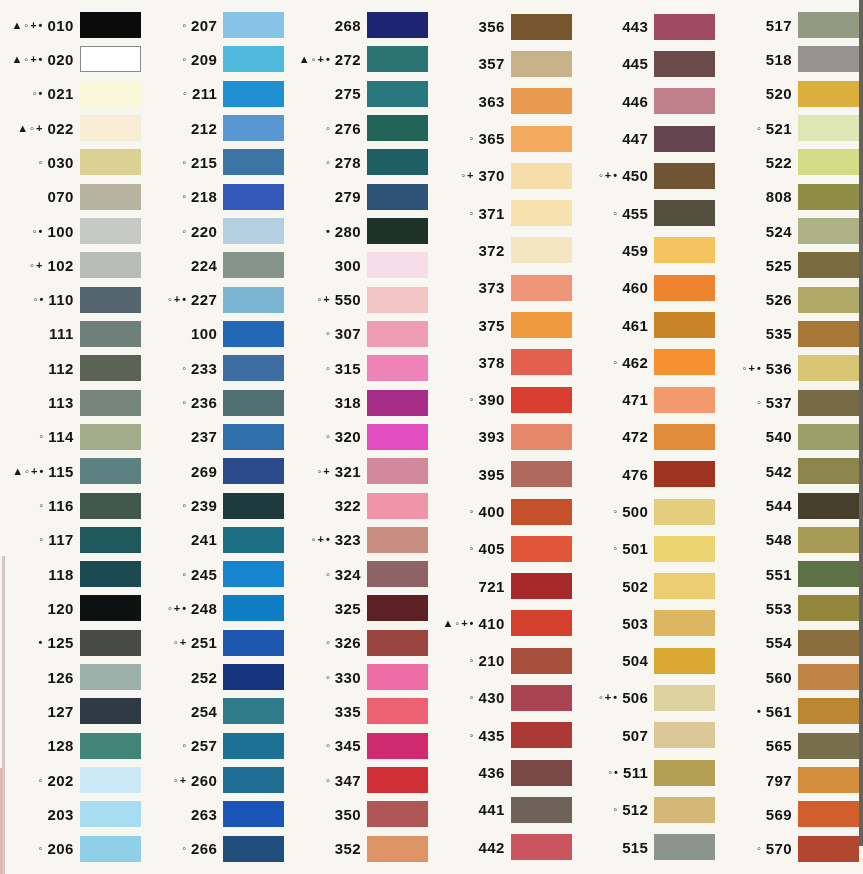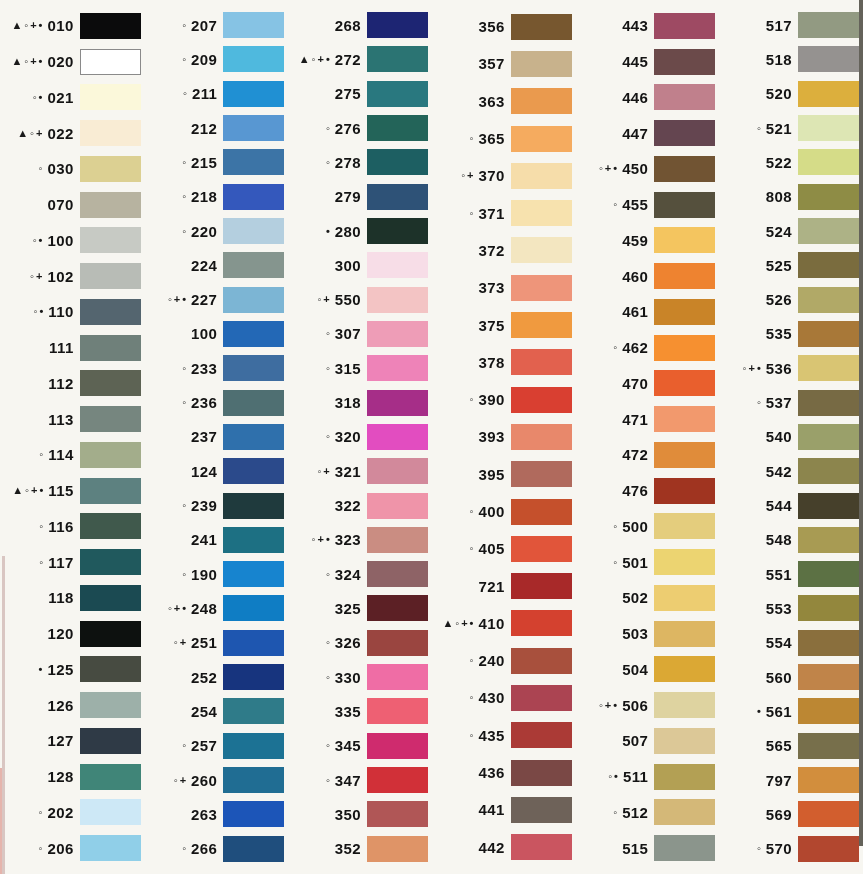--- a/index.html
+++ b/index.html
@@ -165,20 +165,25 @@
         <span class="syms"></span>
         <span class="code">128</span>
         <div class="swatch" style="background: rgb(64, 133, 120);"></div>
       </div>
       <div class="row">
         <span class="syms">◦</span>
         <span class="code">202</span>
         <div class="swatch" style="background: rgb(205, 232, 246);"></div>
       </div>
       <div class="row">
+        <span class="syms"></span>
+        <span class="code">203</span>
+        <div class="swatch" style="background: rgb(168, 220, 240);"></div>
+      </div>
+      <div class="row">
         <span class="syms">◦</span>
         <span class="code">206</span>
         <div class="swatch" style="background: rgb(144, 207, 232);"></div>
       </div>
     </div>
     <div class="col">
       <div class="row">
         <span class="syms">◦</span>
         <span class="code">207</span>
         <div class="swatch" style="background: rgb(134, 195, 228);"></div>
@@ -238,36 +243,36 @@
         <span class="code">236</span>
         <div class="swatch" style="background: rgb(79, 111, 114);"></div>
       </div>
       <div class="row">
         <span class="syms"></span>
         <span class="code">237</span>
         <div class="swatch" style="background: rgb(47, 112, 172);"></div>
       </div>
       <div class="row">
         <span class="syms"></span>
-        <span class="code">124</span>
+        <span class="code">269</span>
         <div class="swatch" style="background: rgb(43, 74, 139);"></div>
       </div>
       <div class="row">
         <span class="syms">◦</span>
         <span class="code">239</span>
         <div class="swatch" style="background: rgb(31, 58, 61);"></div>
       </div>
       <div class="row">
         <span class="syms"></span>
         <span class="code">241</span>
         <div class="swatch" style="background: rgb(29, 112, 131);"></div>
       </div>
       <div class="row">
         <span class="syms">◦</span>
-        <span class="code">190</span>
+        <span class="code">245</span>
         <div class="swatch" style="background: rgb(23, 132, 207);"></div>
       </div>
       <div class="row">
         <span class="syms">◦+•</span>
         <span class="code">248</span>
         <div class="swatch" style="background: rgb(15, 125, 196);"></div>
       </div>
       <div class="row">
         <span class="syms">◦+</span>
         <span class="code">251</span>
@@ -512,21 +517,21 @@
         <span class="code">721</span>
         <div class="swatch" style="background: rgb(168, 41, 41);"></div>
       </div>
       <div class="row">
         <span class="syms">▲◦+•</span>
         <span class="code">410</span>
         <div class="swatch" style="background: rgb(212, 65, 47);"></div>
       </div>
       <div class="row">
         <span class="syms">◦</span>
-        <span class="code">240</span>
+        <span class="code">210</span>
         <div class="swatch" style="background: rgb(168, 80, 61);"></div>
       </div>
       <div class="row">
         <span class="syms">◦</span>
         <span class="code">430</span>
         <div class="swatch" style="background: rgb(171, 68, 82);"></div>
       </div>
       <div class="row">
         <span class="syms">◦</span>
         <span class="code">435</span>
@@ -591,25 +596,20 @@
       </div>
       <div class="row">
         <span class="syms"></span>
         <span class="code">461</span>
         <div class="swatch" style="background: rgb(201, 132, 40);"></div>
       </div>
       <div class="row">
         <span class="syms">◦</span>
         <span class="code">462</span>
         <div class="swatch" style="background: rgb(246, 144, 48);"></div>
-      </div>
-      <div class="row">
-        <span class="syms"></span>
-        <span class="code">470</span>
-        <div class="swatch" style="background: rgb(233, 95, 45);"></div>
       </div>
       <div class="row">
         <span class="syms"></span>
         <span class="code">471</span>
         <div class="swatch" style="background: rgb(242, 153, 109);"></div>
       </div>
       <div class="row">
         <span class="syms"></span>
         <span class="code">472</span>
         <div class="swatch" style="background: rgb(224, 140, 58);"></div>

